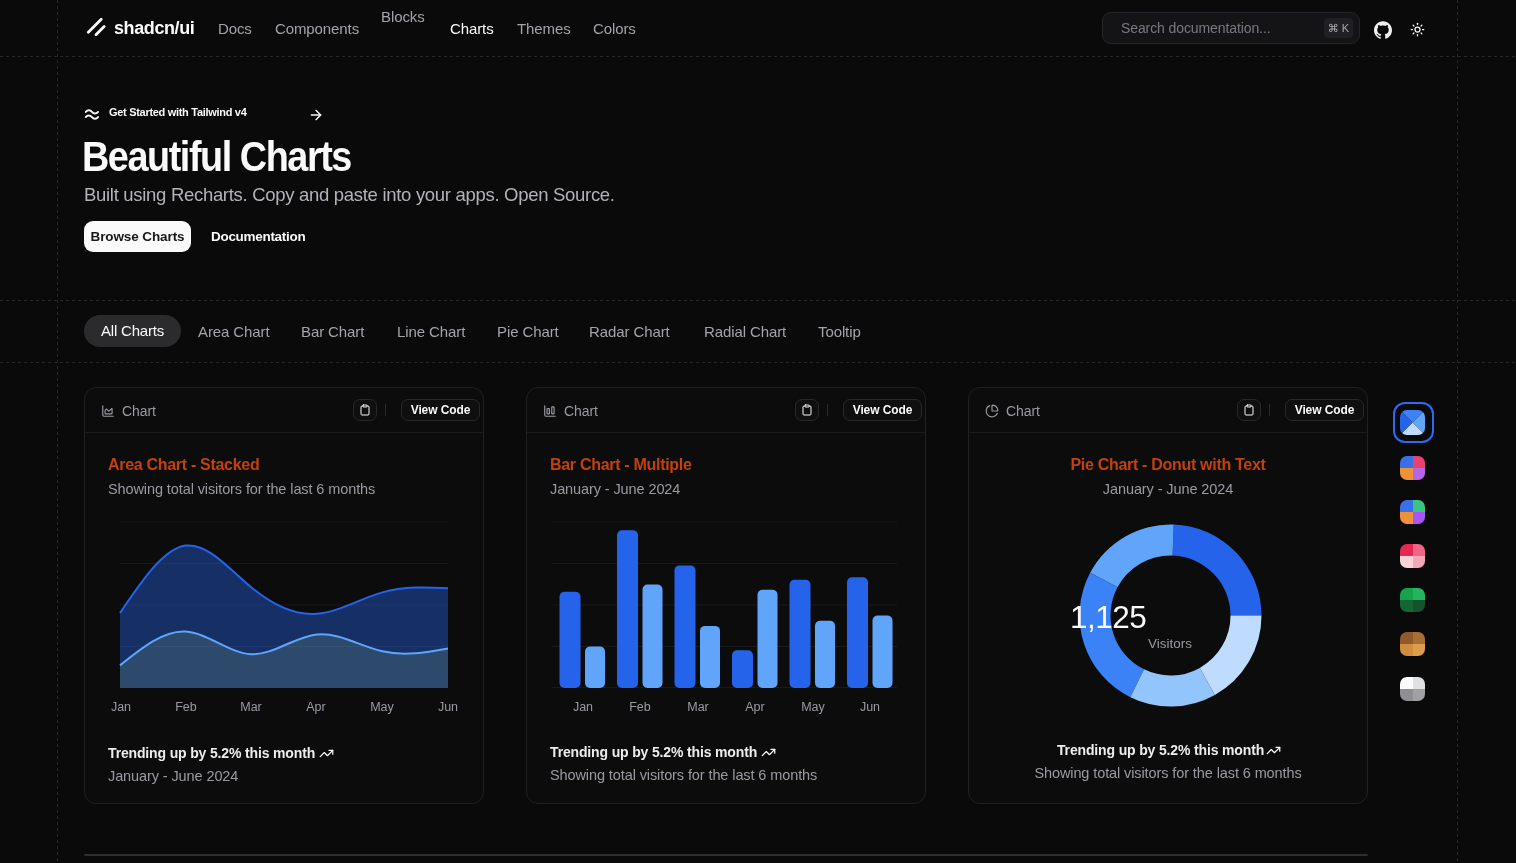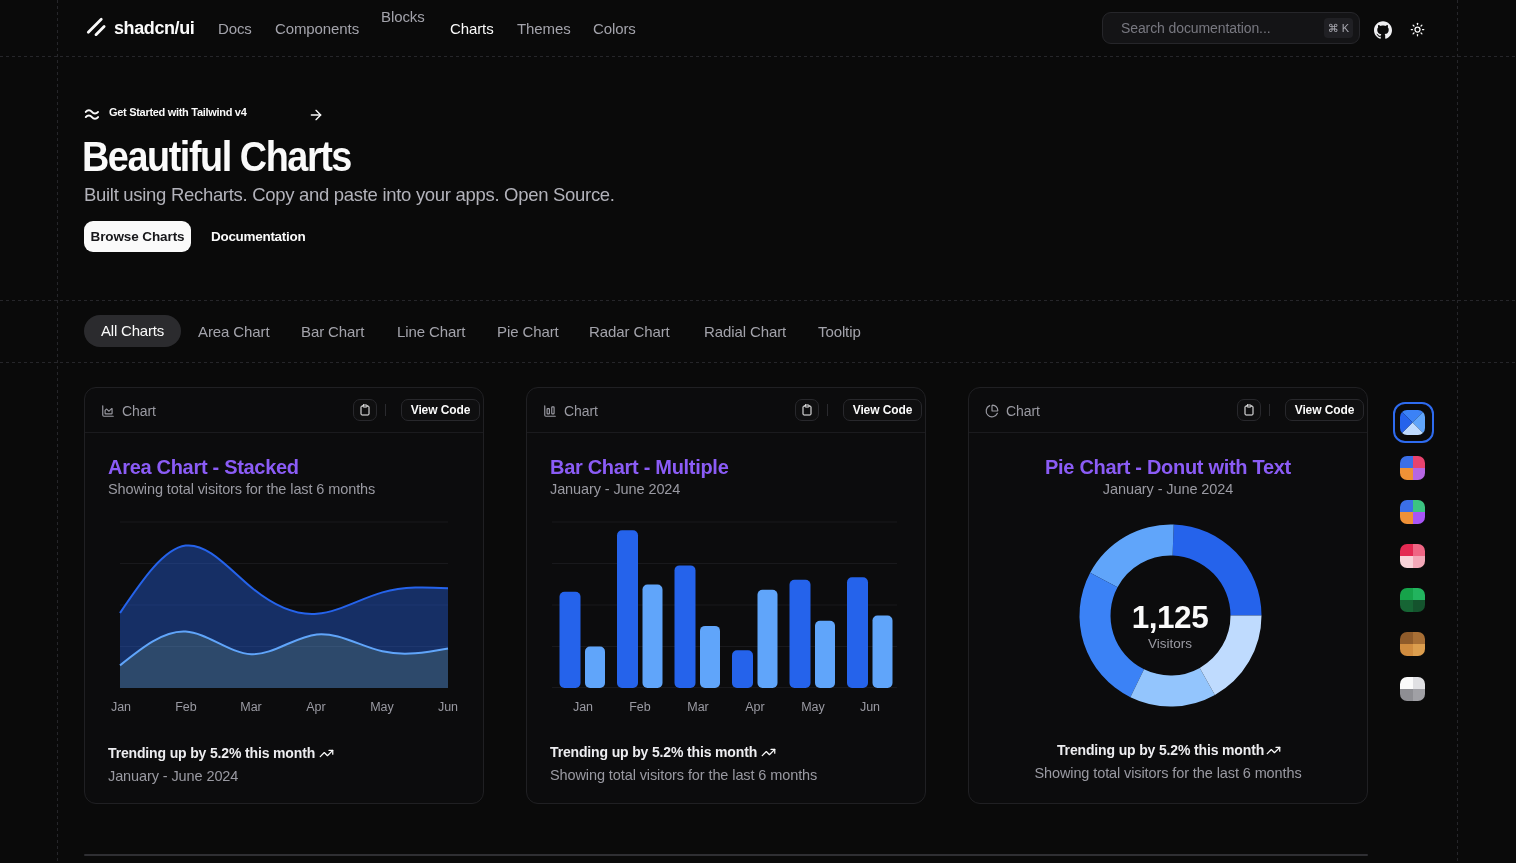--- a/index.html
+++ b/index.html
@@ -8,21 +8,21 @@
 #page{position:relative;width:1516px;height:863px;}
 .abs{position:absolute;}
 .vline{position:absolute;top:0;bottom:0;width:1px;background:repeating-linear-gradient(180deg,#26262a 0 3px,transparent 3px 6px);}
 .hline{position:absolute;left:0;right:0;height:1px;background:repeating-linear-gradient(90deg,#26262a 0 3px,transparent 3px 6px);}
 .nav{font-size:15px;color:#a3a3ab;letter-spacing:-0.1px;}
 .card{position:absolute;width:400px;border:1px solid #202023;border-radius:12px;background:#0c0c0d;}
 .chead{position:absolute;left:0;right:0;top:0;height:45px;border-bottom:1px solid #1b1b1e;}
 .clabel{position:absolute;font-size:14px;color:#9a9aa2;letter-spacing:-0.1px;}
 .cbtn{position:absolute;border:1px solid #28282c;border-radius:7px;background:#0f0f10;}
 .vcode{font-size:12px;font-weight:700;color:#fafafa;text-align:center;line-height:21px;letter-spacing:-0.1px;margin-left:8px;}
-.ctitle{position:absolute;font-size:20px;font-weight:700;color:#8b5cf6;letter-spacing:-0.3px;}
+.ctitle{position:absolute;font-size:16px;font-weight:700;color:#c2410c;letter-spacing:-0.3px;}
 .cdesc{position:absolute;font-size:14.5px;color:#9a9aa2;letter-spacing:-0.1px;}
 .ftr1{position:absolute;font-size:14px;font-weight:700;color:#ededf0;letter-spacing:-0.15px;}
 .ftr2{position:absolute;font-size:14.5px;color:#9a9aa2;letter-spacing:-0.1px;}
 .sw{position:absolute;width:25px;height:24px;border-radius:7px;overflow:hidden;display:grid;grid-template-columns:1fr 1fr;grid-template-rows:1fr 1fr;}
 .sw div{width:100%;height:100%;}
 </style>
 </head>
 <body>
 <div id="page">
 
@@ -203,21 +203,21 @@
 <div class="cbtn vcode" style="left:1277px;top:399px;width:79px;height:22px;">View Code</div>
 <div class="ctitle" style="left:968px;top:456px;width:400px;text-align:center;">Pie Chart - Donut with Text</div>
 <div class="cdesc" style="left:968px;top:481px;width:400px;text-align:center;">January - June 2024</div>
 <svg class="abs" style="left:968px;top:510px;" width="400" height="212" viewBox="968 510 400 212">
   <path d="M1261.50,615.50A91.0,91.0 0 0 0 1173.68,524.56L1172.59,555.54A60.0,60.0 0 0 1 1230.50,615.50Z" fill="#2563eb"></path>
   <path d="M1173.68,524.56A91.0,91.0 0 0 0 1090.15,572.78L1117.52,587.33A60.0,60.0 0 0 1 1172.59,555.54Z" fill="#60a5fa"></path>
   <path d="M1090.15,572.78A91.0,91.0 0 0 0 1130.38,697.18L1144.05,669.35A60.0,60.0 0 0 1 1117.52,587.33Z" fill="#3b82f6"></path>
   <path d="M1130.38,697.18A91.0,91.0 0 0 0 1214.90,694.94L1199.77,667.88A60.0,60.0 0 0 1 1144.05,669.35Z" fill="#93c5fd"></path>
   <path d="M1214.90,694.94A91.0,91.0 0 0 0 1261.50,615.50L1230.50,615.50A60.0,60.0 0 0 1 1199.77,667.88Z" fill="#bfdbfe"></path>
 </svg>
-<div class="abs" style="left:1070px;top:599px;width:200px;text-align:center;font-size:31.5px;font-weight:700;color:#fafafa;letter-spacing:-0.5px;">1,125</div>
+<div class="abs" style="left:1070px;top:599px;width:200px;text-align:left;font-size:31.5px;font-weight:400;color:#fafafa;letter-spacing:-0.5px;">1,125</div>
 <div class="abs" style="left:1070px;top:636px;width:200px;text-align:center;font-size:13.5px;color:#9a9aa2;">Visitors</div>
 <div class="ftr1" style="left:968px;top:742px;width:400px;text-align:center;">Trending up by 5.2% this month&nbsp;&nbsp;&nbsp;&nbsp;</div>
 <svg class="abs" style="left:1266px;top:743px;" width="15" height="15" viewBox="0 0 24 24" fill="none" stroke="#fafafa" stroke-width="2" stroke-linecap="round" stroke-linejoin="round">
       <polyline points="22 7 13.5 15.5 8.5 10.5 2 17"></polyline>
       <polyline points="16 7 22 7 22 13"></polyline>
     </svg>
 <div class="ftr2" style="left:968px;top:765px;width:400px;text-align:center;">Showing total visitors for the last 6 months</div>
 
 <div class="abs" style="left:1392.5px;top:402px;width:41px;height:41px;border:2.5px solid #2e6bef;border-radius:12px;"></div>
 <svg class="abs" style="left:1400px;top:409.5px;" width="25" height="25" viewBox="0 0 25 25">

